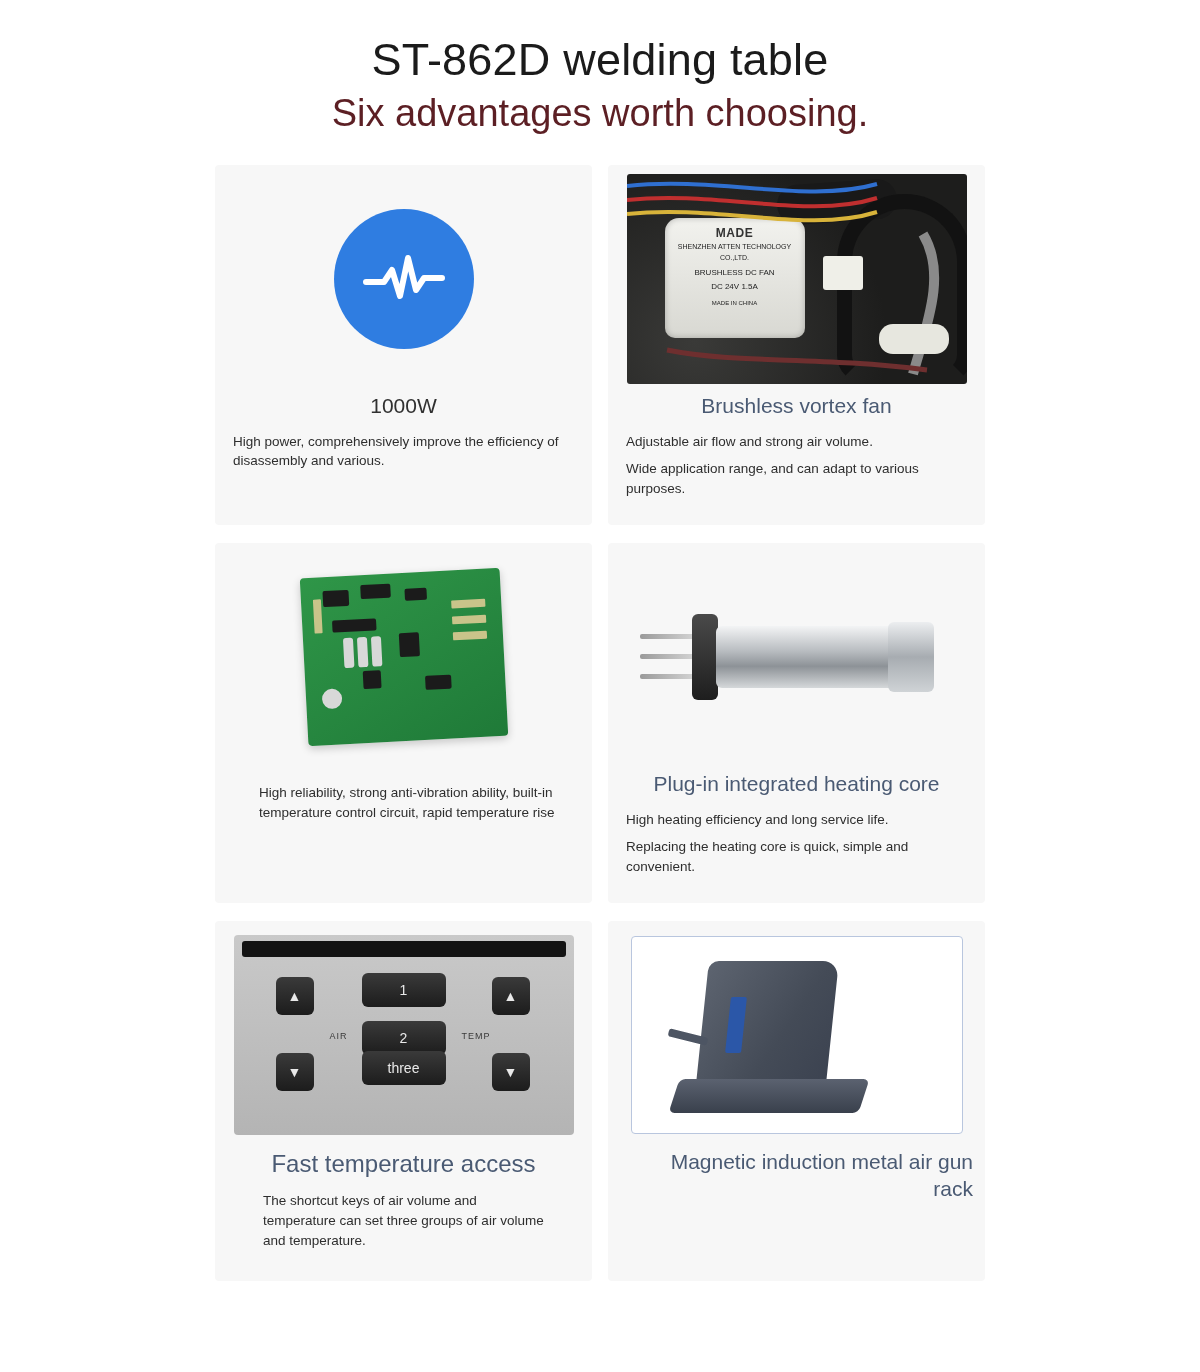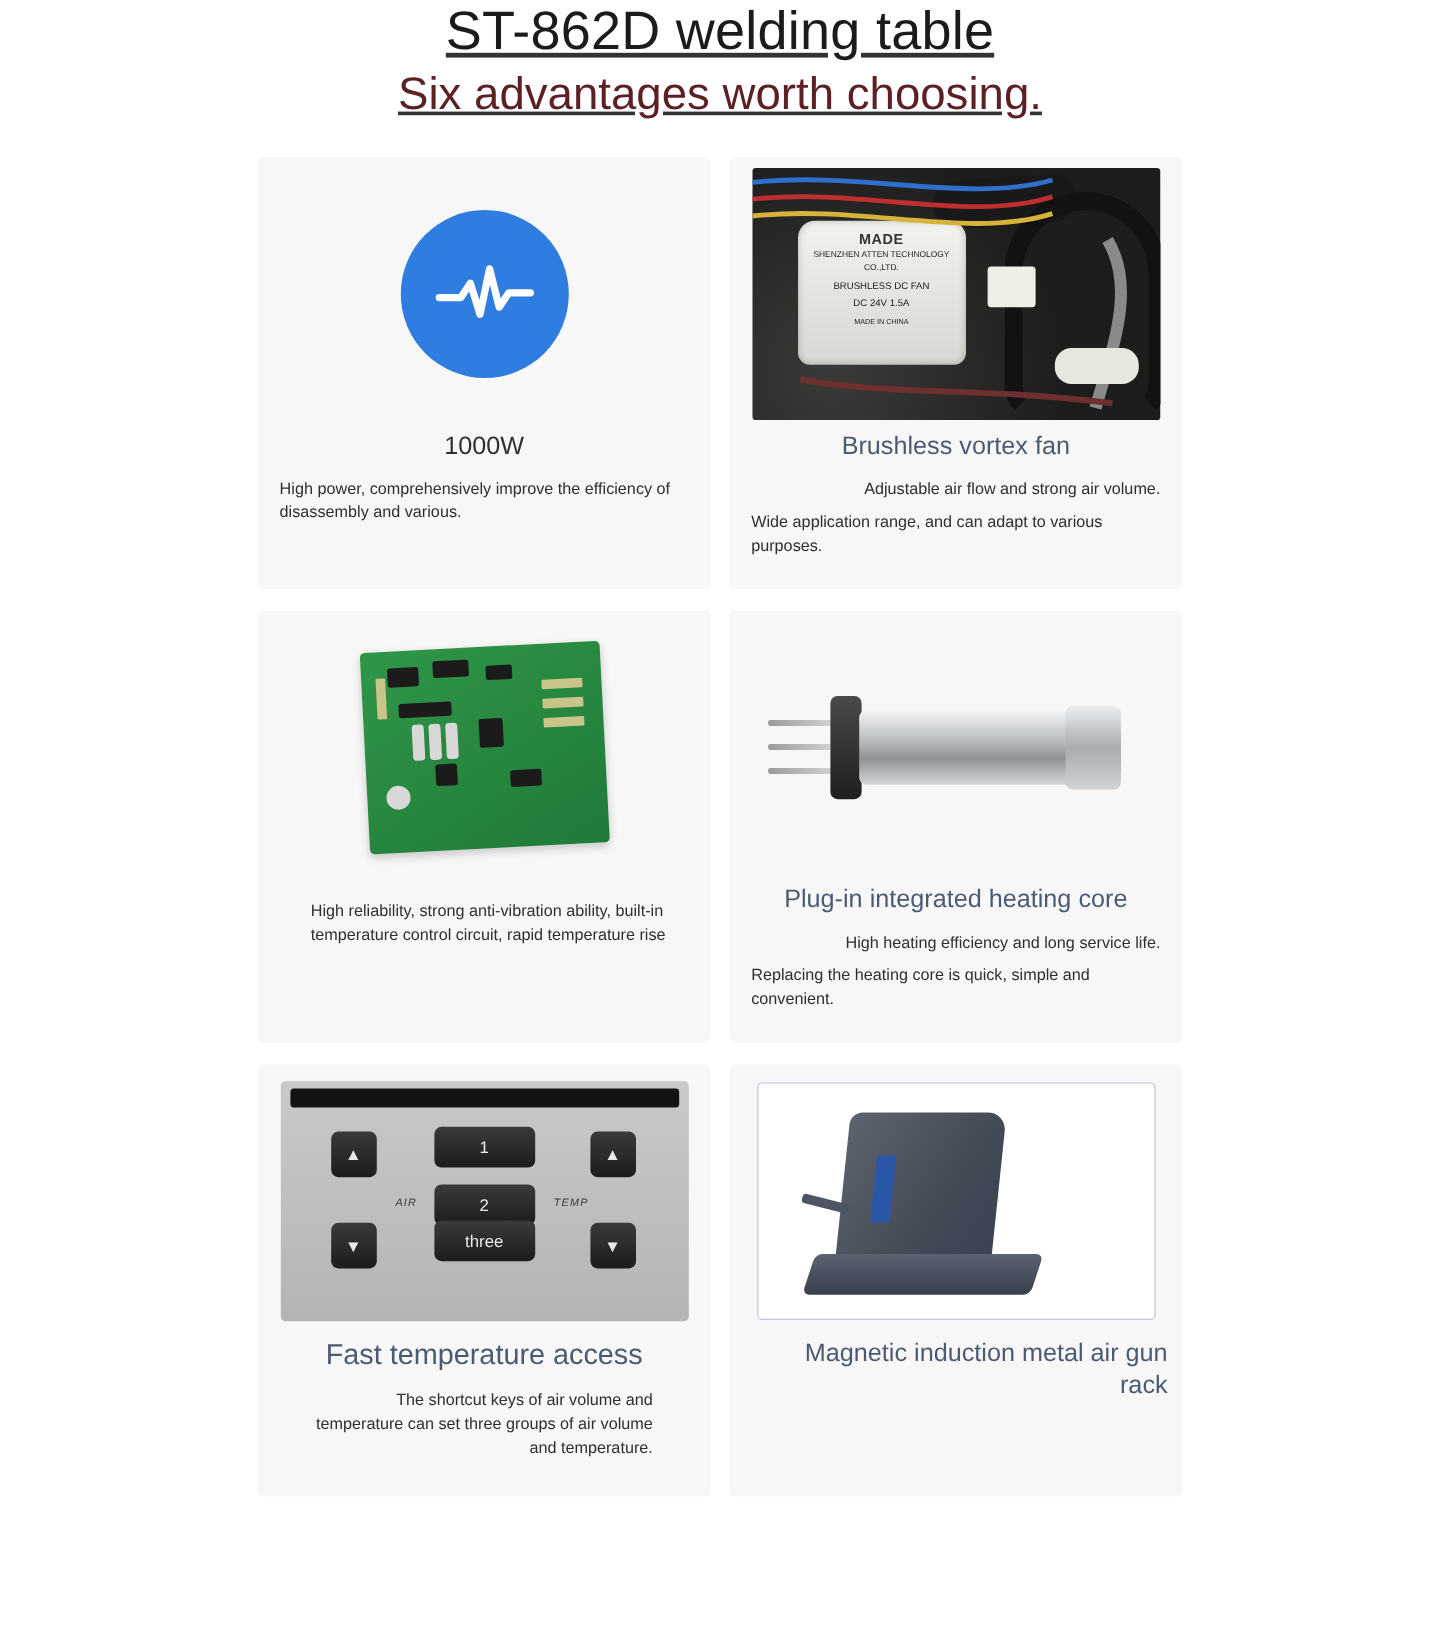--- a/index.html
+++ b/index.html
@@ -15,21 +15,21 @@
     position: relative;
     overflow: hidden;
   }
   .page {
     width: 1200px;
     height: 1372px;
     position: relative;
   }
   .header {
     text-align: center;
-    text-decoration: underline;
+    padding-top: 34px;
   }
   .title {
     font-size: 45px;
     color: #1b1b1b;
     font-weight: 400;
     line-height: 1.15;
     letter-spacing: 0.2px;
   }
   .subtitle {
     font-size: 38px;
@@ -72,21 +72,21 @@
     color: #303030;
   }
   .card-body {
     font-size: 13.5px;
     color: #2e2e2e;
     line-height: 1.45;
     padding: 12px 18px 0 18px;
     text-align: left;
   }
   .card-body.center {
-    text-align: right;
+    text-align: left;
   }
 
   
   .power-circle {
     width: 140px;
     height: 140px;
     border-radius: 50%;
     background: #2f7de1;
     display: flex;
     align-items: center;
@@ -247,21 +247,20 @@
     align-items: center;
     justify-content: center;
   }
   .key.small { width: 38px; height: 38px; }
   .key.wide { width: 84px; height: 34px; }
   .keylabel {
     position: absolute;
     font-size: 9px;
     color: #3a3a3a;
     letter-spacing: 1px;
-    font-style: italic;
   }
 
   
   .rack-box {
     width: 330px;
     height: 196px;
     background: #ffffff;
     border: 1px solid #b9c6de;
     border-radius: 4px;
     position: relative;

